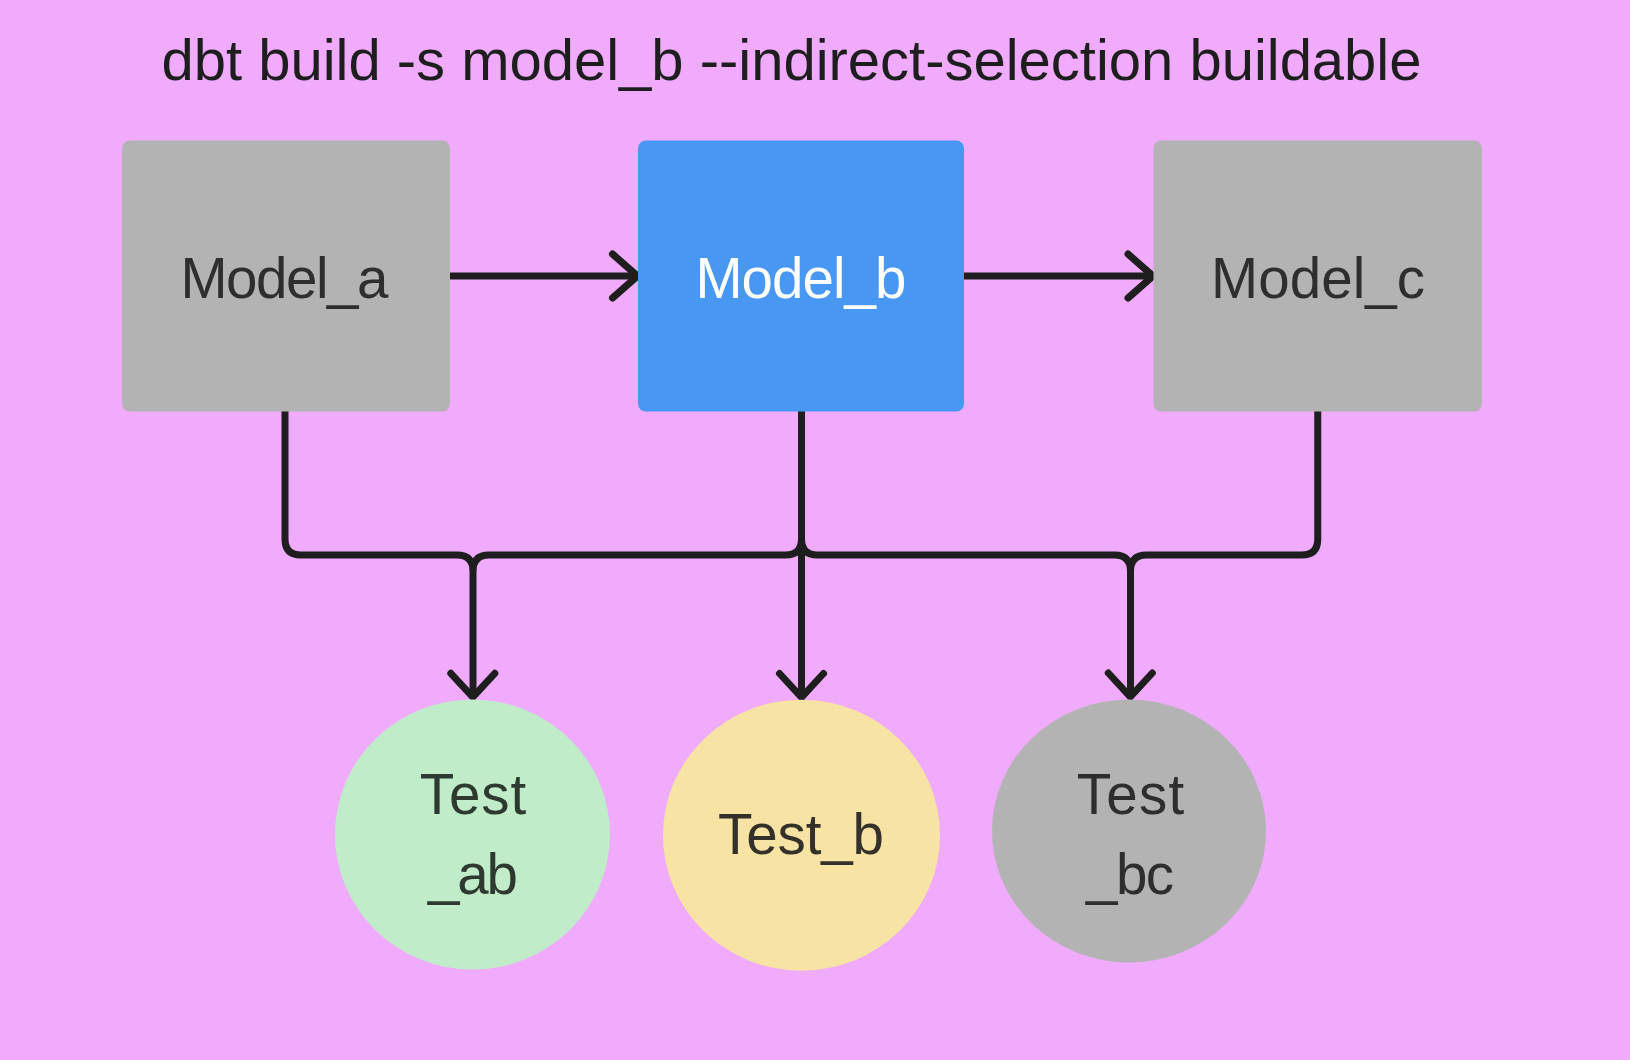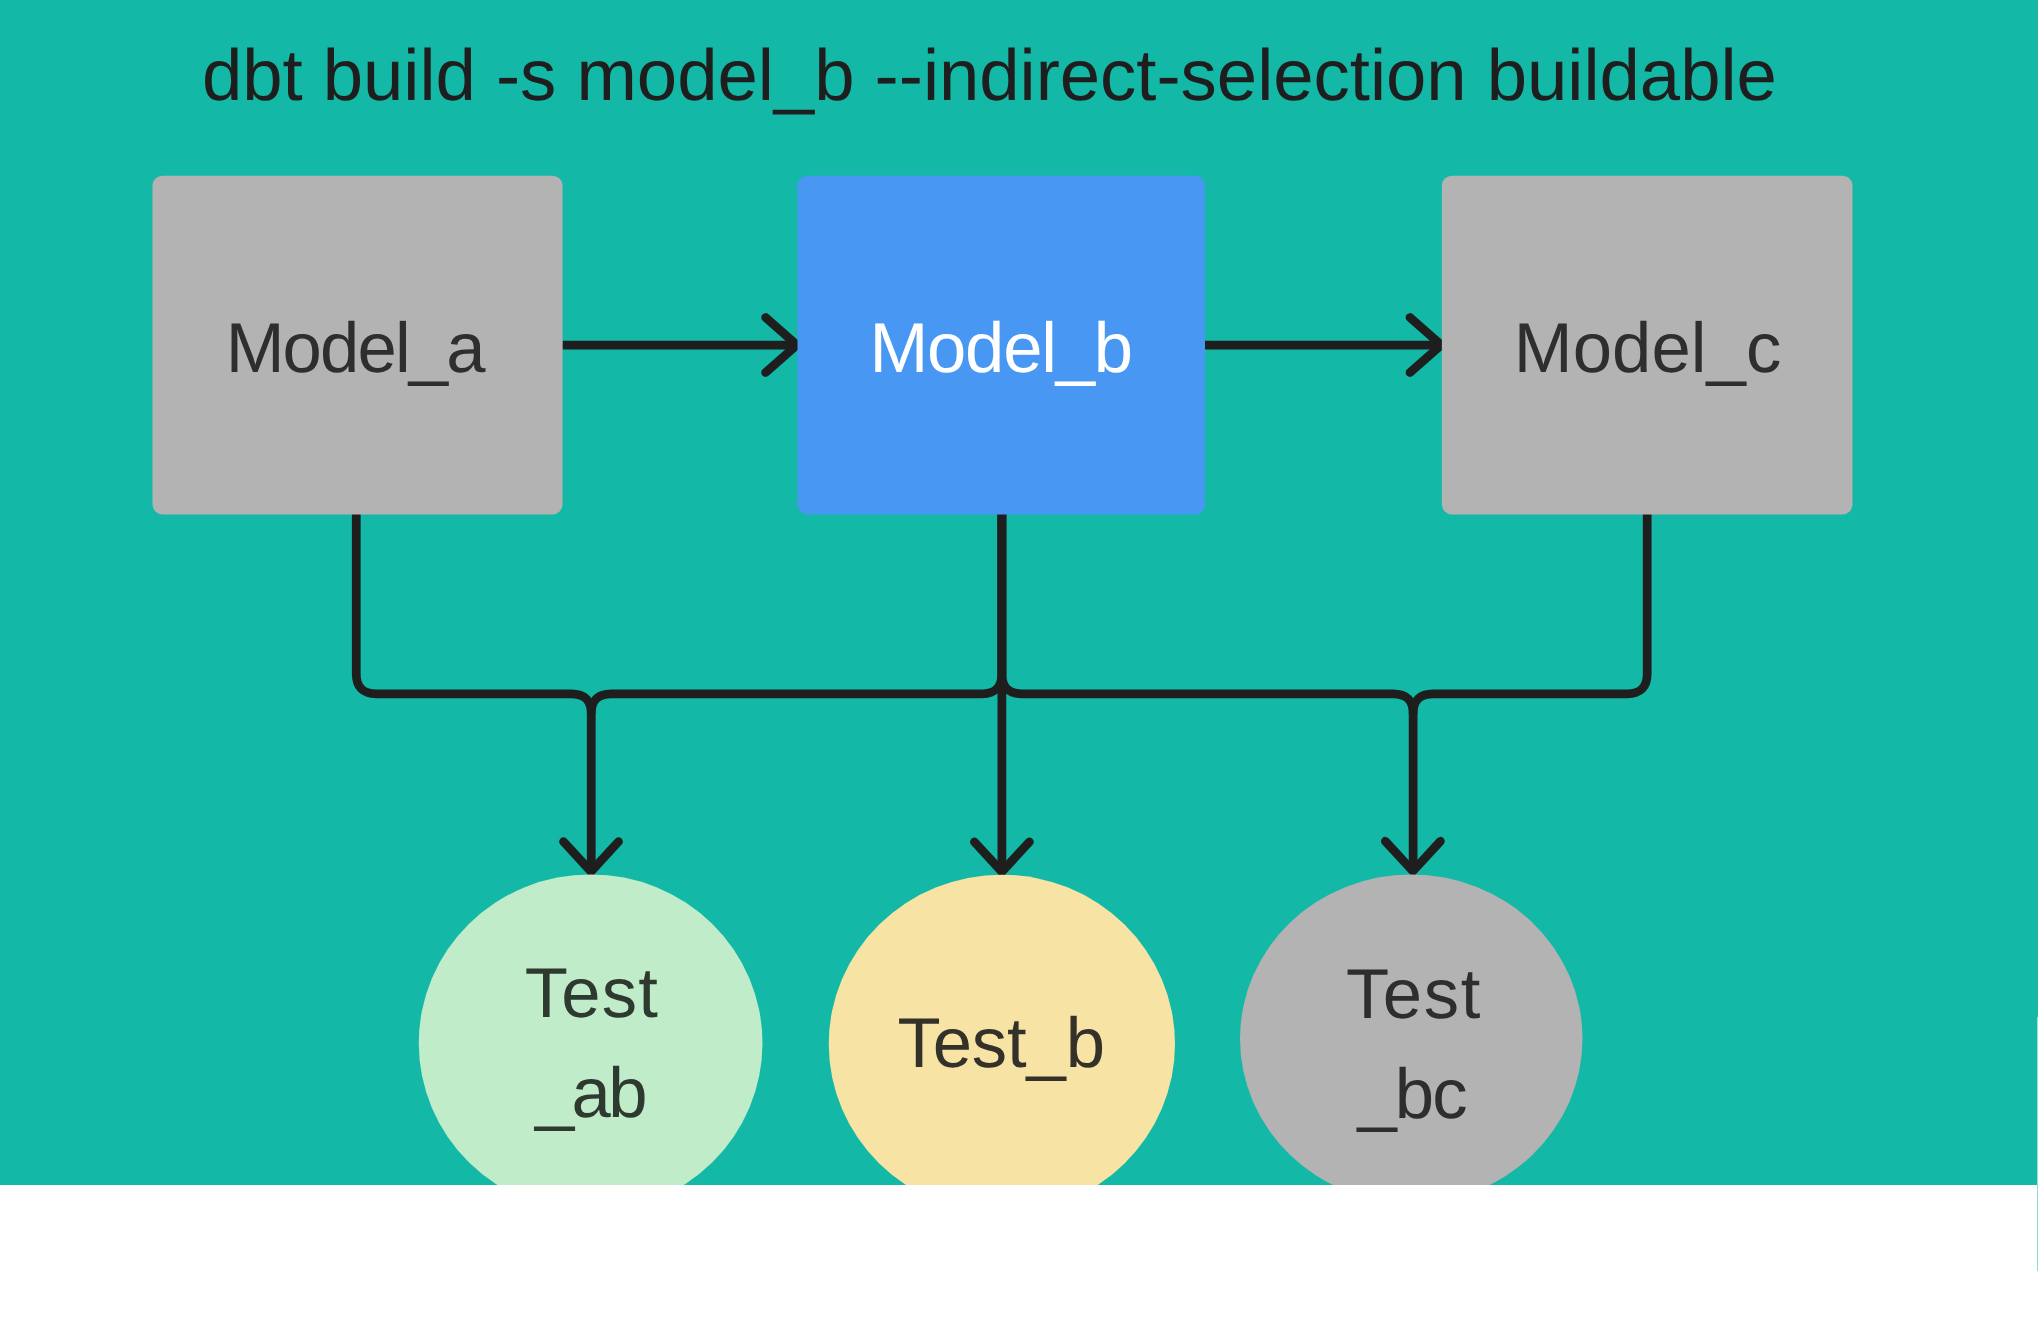--- a/index.html
+++ b/index.html
@@ -1,16 +1,16 @@
 <!DOCTYPE html>
 <html><head>
 <meta charset="utf-8">
 <style>
   html,body{margin:0;padding:0;background:#ffffff;}
-  .stage{position:relative;width:1630px;height:948px;background:#14b8a6;overflow:hidden;}
+  .stage{position:relative;width:1630px;height:1060px;background:#f0abfc;overflow:hidden;}
   svg{position:absolute;left:0;top:0;}
   text{font-family:"Liberation Sans", sans-serif;}
 </style>
 </head>
 <body>
 <div class="stage">
 <svg width="1630" height="1060" viewBox="0 0 1630 1060">
 
   <g fill="none" stroke="#1e1e1e" stroke-width="7">
     <path d="M450 276 L635 276"></path>

